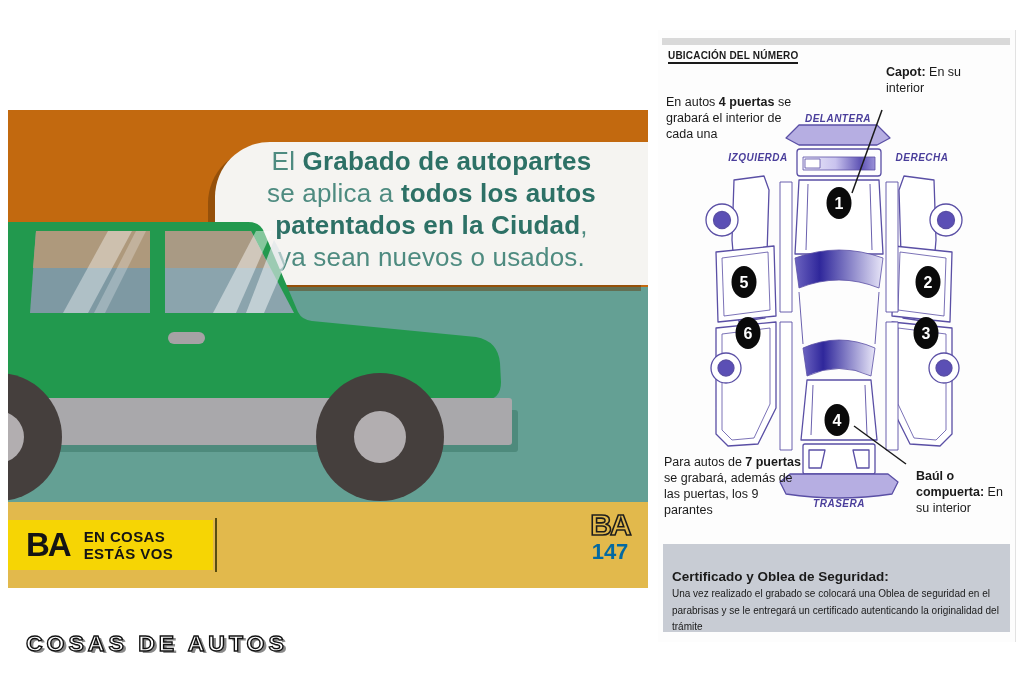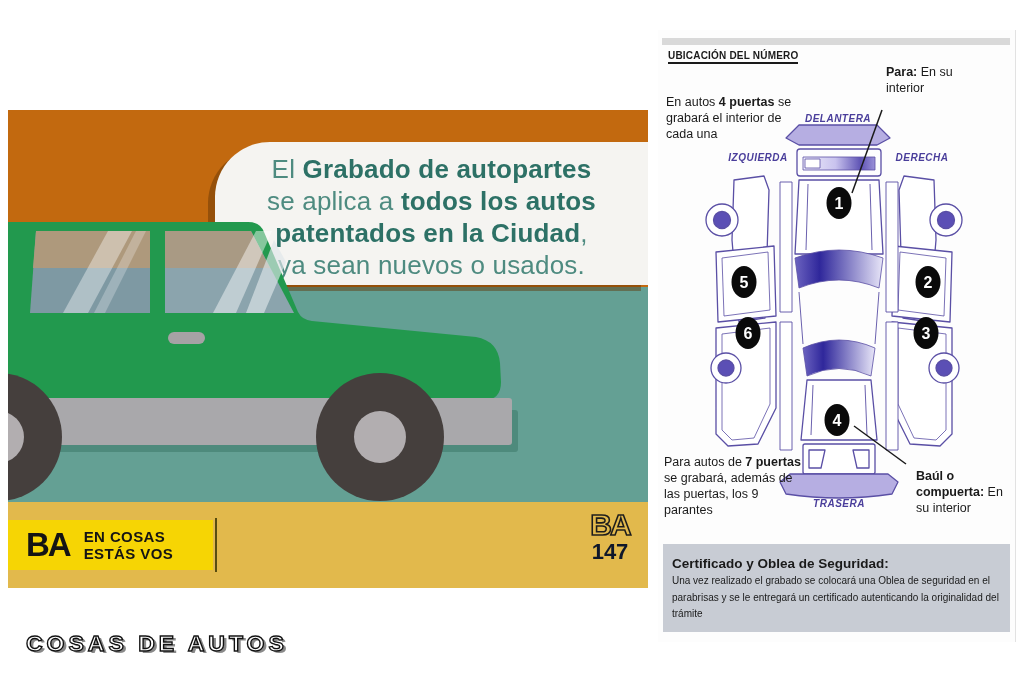--- a/index.html
+++ b/index.html
@@ -8,50 +8,50 @@
 
   
   .poster { position:absolute; left:8px; top:110px; width:640px; height:478px; overflow:hidden; }
   .bg-orange { position:absolute; left:0; top:0; width:640px; height:177px; background:#c2690f; }
   .bg-teal   { position:absolute; left:0; top:177px; width:640px; height:215px; background:#64a094; }
   .bg-yellow { position:absolute; left:0; top:392px; width:640px; height:86px; background:#e2b94c; }
 
   .bubble { position:absolute; right:0; top:32px; width:433px; height:143px;
             background:#f5f4f1; border-radius:55px 0 0 55px;
             box-shadow:-7px 6px 0 rgba(95,50,5,0.45); }
-  .headline { position:absolute; inset:0; padding-top:11px; text-align:center;
+  .headline { position:absolute; inset:0; padding-top:3px; text-align:center;
               font-size:26px; line-height:32px; color:#4e8b80; letter-spacing:0.2px; }
   .headline b { color:#2d7166; font-weight:700; }
 
   .car-svg { position:absolute; left:0; top:0; }
 
   .ba-bar { position:absolute; left:0; top:410px; width:205px; height:50px; background:#f6d504;
             display:flex; align-items:center; padding-left:18px; gap:14px; }
   .ba-glyph { font-size:33px; font-weight:800; letter-spacing:-2px; color:#141414; }
   .ba-tag { font-size:15px; font-weight:700; line-height:17px; color:#141414; letter-spacing:0.4px; }
   .ba-bar-line { position:absolute; left:207px; top:408px; width:2px; height:54px; background:#584d10; }
 
   .ba147 { position:absolute; left:566px; top:400px; width:72px; text-align:center; line-height:1; }
   .ba147-glyph { font-size:30px; font-weight:800; letter-spacing:-2px;
                  color:rgba(226,185,76,0); -webkit-text-stroke:1.6px #1c1c1c; }
-  .ba147-num { font-size:22px; font-weight:800; color:#0f172a; margin-top:1px; }
+  .ba147-num { font-size:22px; font-weight:800; color:#0369a1; margin-top:1px; }
 
   
   .diagram { position:absolute; left:658px; top:30px; width:358px; height:612px;
              background:#fdfdfd; border-right:1px solid #e2e2e2; color:#1a1a1a; }
   .scan-strip { position:absolute; left:4px; top:8px; width:348px; height:7px; background:#d9d9d9; }
   .dg-title { position:absolute; left:10px; top:20px; font-size:10px; font-weight:700;
               letter-spacing:0.2px; border-bottom:2px solid #1a1a1a; padding-bottom:1px; }
   .dg-text { position:absolute; font-size:12.5px; line-height:16px; }
   .note4 { left:8px; top:52px; width:128px;margin-top:12px; }
   .capot { left:228px; top:34px; width:94px; }
   .para2 { left:6px; top:424px; width:138px; }
   .baul  { left:258px; top:438px; width:102px; }
   .certbox { position:absolute; left:5px; top:514px; width:347px; height:88px;
-             background:#c8ccd4; padding:12px 9px; }
+             background:#c8ccd4; padding:25px 9px; }
   .cert-title { font-size:13.5px; font-weight:700; margin-bottom:2px; }
   .cert-body { font-size:10px; line-height:16.5px; }
   .dg-svg { position:absolute; left:0; top:0; }
   .dg-label { font-style:italic; font-weight:700; fill:#4a3e9b; font-size:10px; letter-spacing:0.5px;
               font-family:"Liberation Sans", sans-serif; }
   .badge-num { fill:#ffffff; font-weight:700; font-size:16px; font-family:"Liberation Sans", sans-serif; }
 
   
   .brand { position:absolute; left:26px; top:630px; font-size:23px; font-weight:700;
            letter-spacing:4px; color:#ffffff; -webkit-text-stroke:1.4px #101010;
@@ -226,21 +226,21 @@
       <text class="dg-label" x="181" y="477" text-anchor="middle">TRASERA</text>
     </svg>
 
     <div class="dg-title">UBICACIÓN DEL NÚMERO</div>
 
     <div class="dg-text note4">
       <span>En autos </span><b>4 puertas</b><span> se grabará el interior de cada una</span>
     </div>
 
     <div class="dg-text capot">
-      <b>Para:</b><span> En su interior</span>
+      <b>Capot:</b><span> En su interior</span>
     </div>
 
     <div class="dg-text para2">
       <span>Para autos de </span><b>7 puertas</b><span> se grabará, además de las puertas, los 9 parantes</span>
     </div>
 
     <div class="dg-text baul">
       <b>Baúl o compuerta:</b><span> En su interior</span>
     </div>
 

